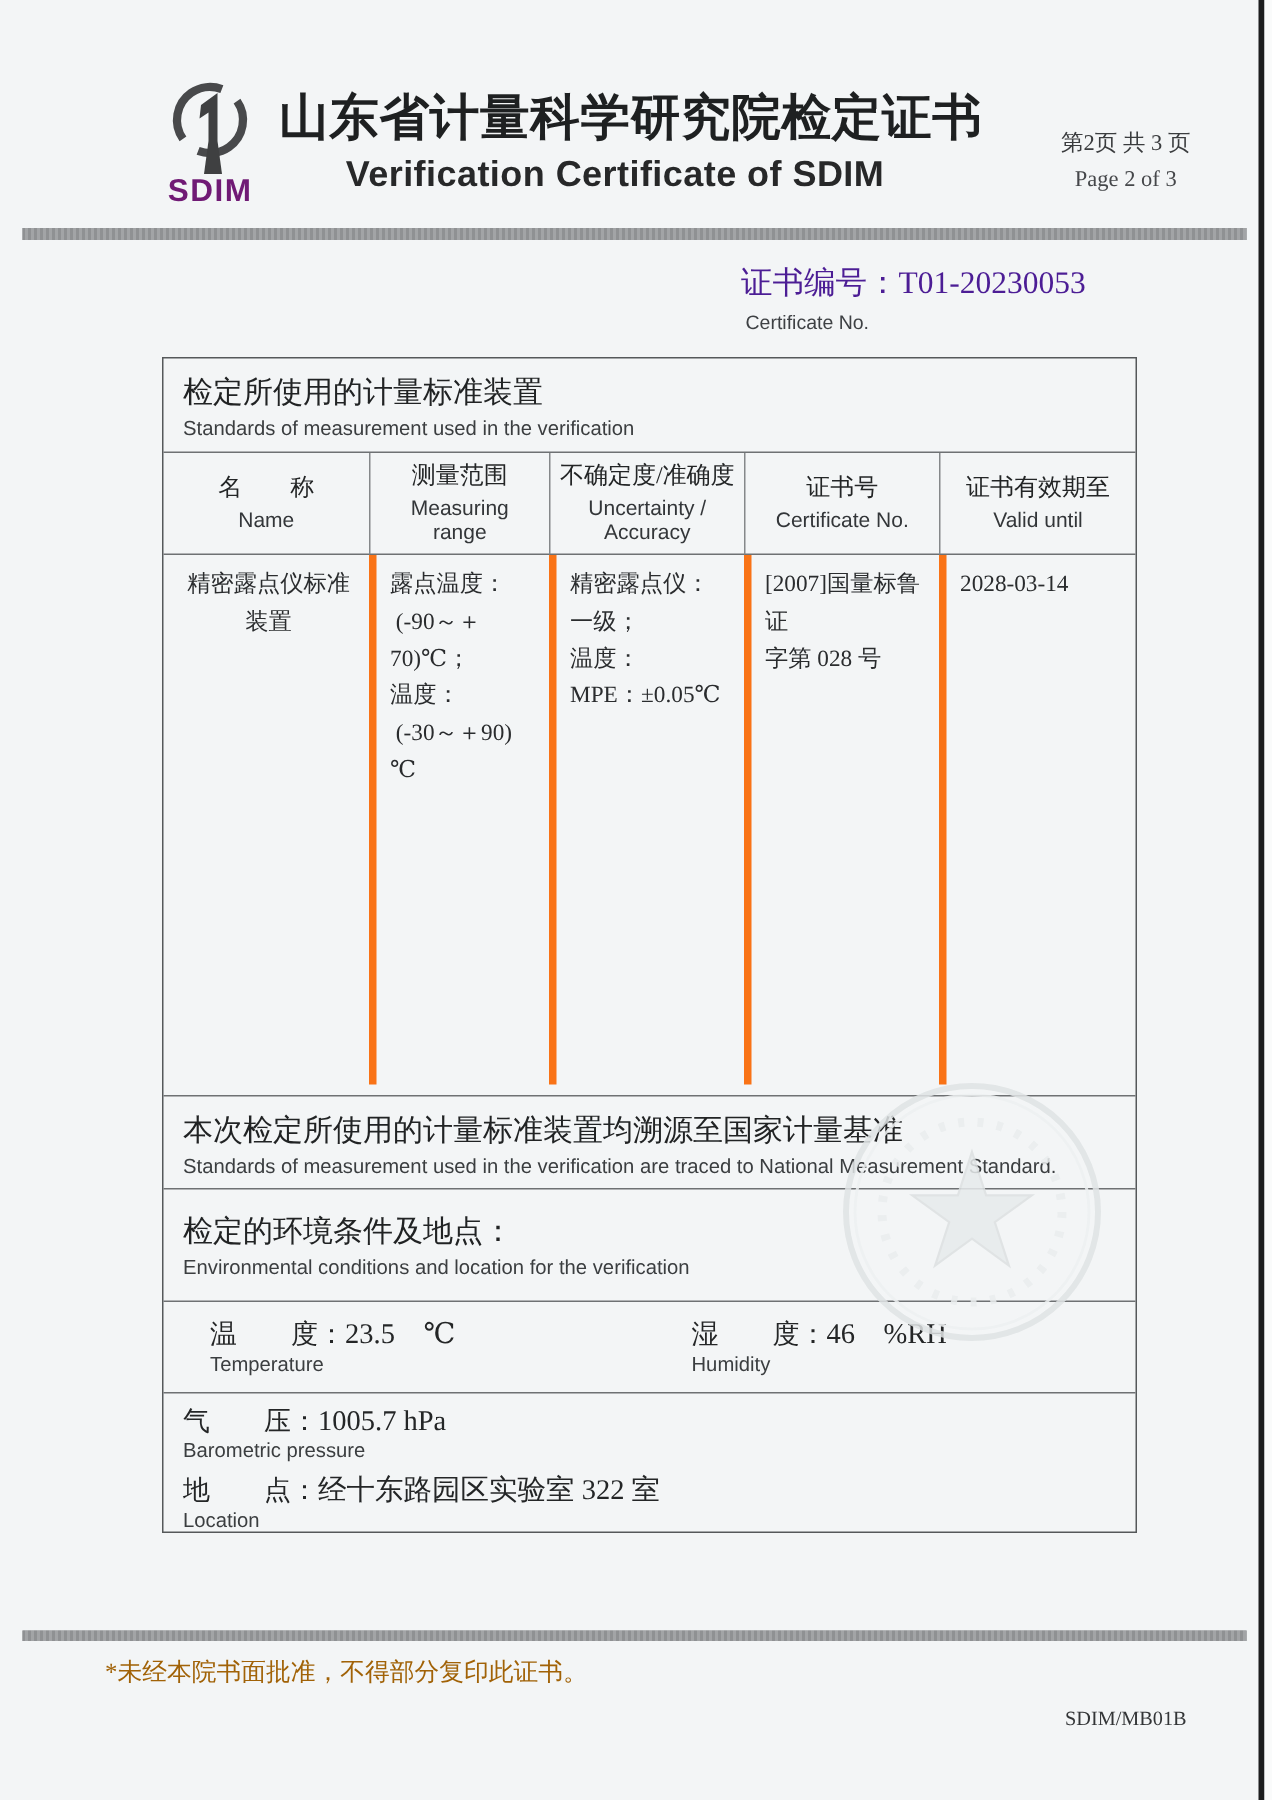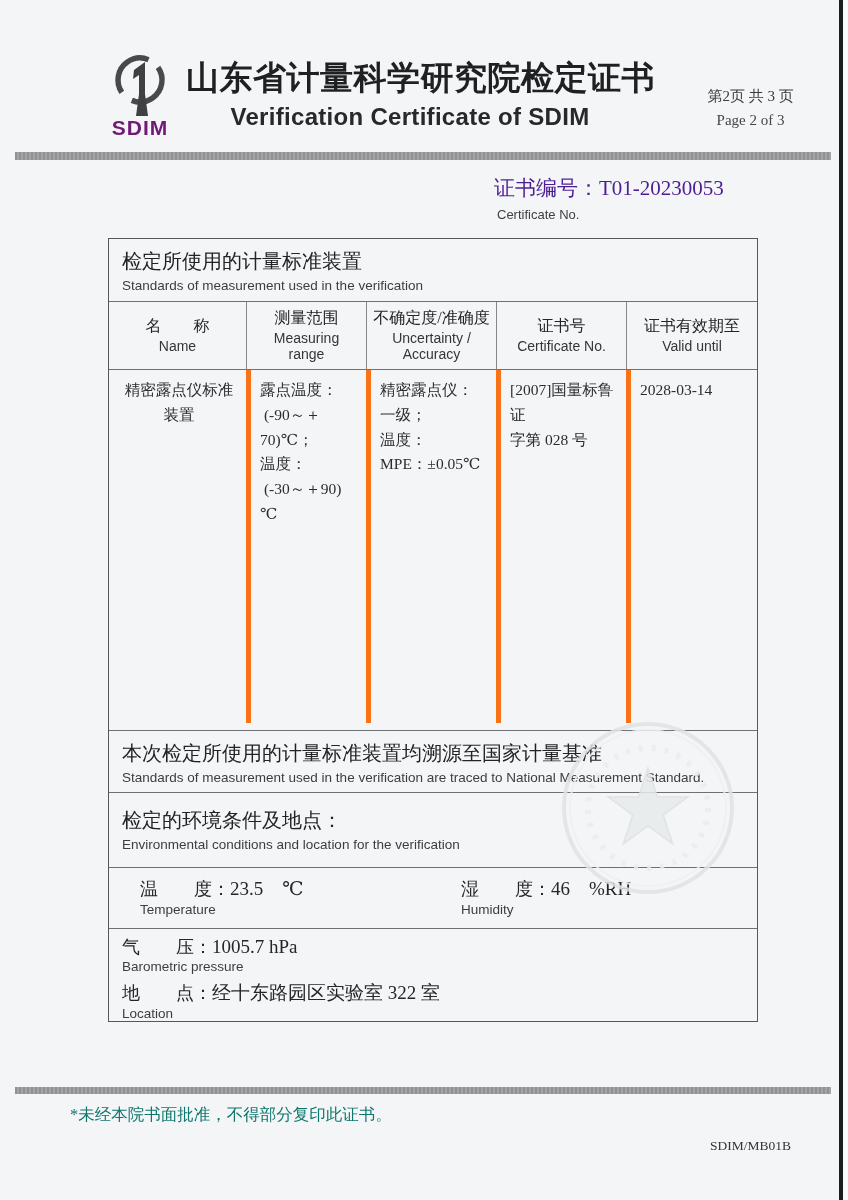--- a/index.html
+++ b/index.html
@@ -63,21 +63,21 @@
   .env-pair { position:relative; }
   .env-line { font-size:18px; color:#242627; }
   .env-line .val { font-size:19px; }
   .env-en { font-family:"Liberation Sans","DejaVu Sans",sans-serif; font-size:13.5px; color:#3b3e40; }
 
   
   .seal { position:absolute; left:556px; top:716px; width:184px; height:184px;
           opacity:0.85; pointer-events:none; z-index:3; }
 
   
-  .footnotes { position:absolute; left:70px; top:1101px; font-size:16.5px; color:#0f766e; line-height:1.7; }
+  .footnotes { position:absolute; left:70px; top:1101px; font-size:16.5px; color:#a16207; line-height:1.7; }
   .form-code { position:absolute; left:710px; top:1138px; font-size:13.5px; color:#333537;text-align:center; }
 </style>
 </head>
 <body>
 
 <div class="page">
 
   <div class="logo-wrap">
     <svg class="logo-glyph" width="64" height="72" viewBox="0 0 64 72">
       <circle cx="32" cy="30" r="22" fill="none" stroke="#48494b" stroke-width="5.5" stroke-dasharray="56 13" transform="rotate(-35 32 30)"></circle>

